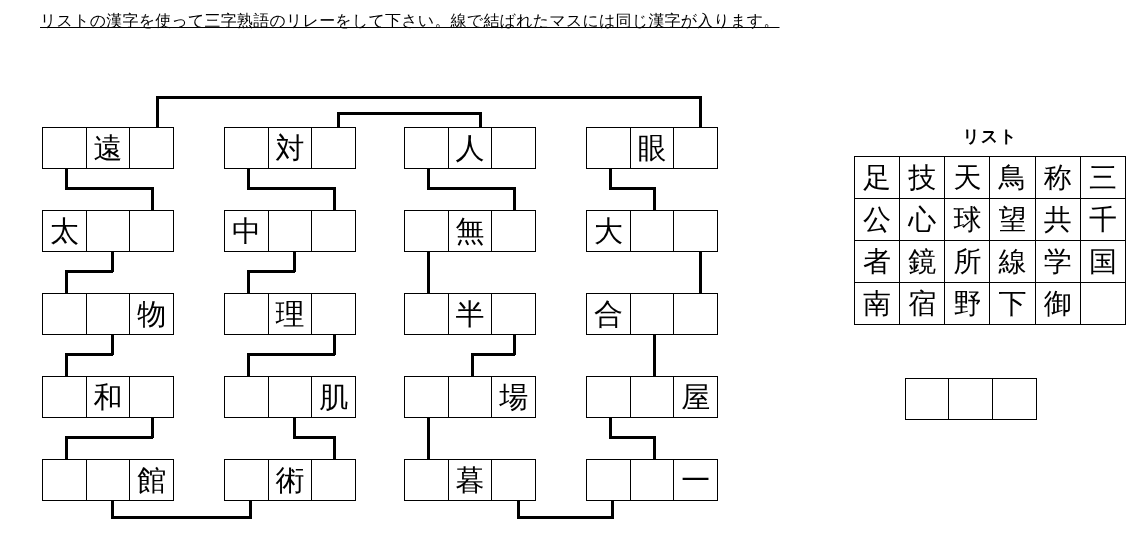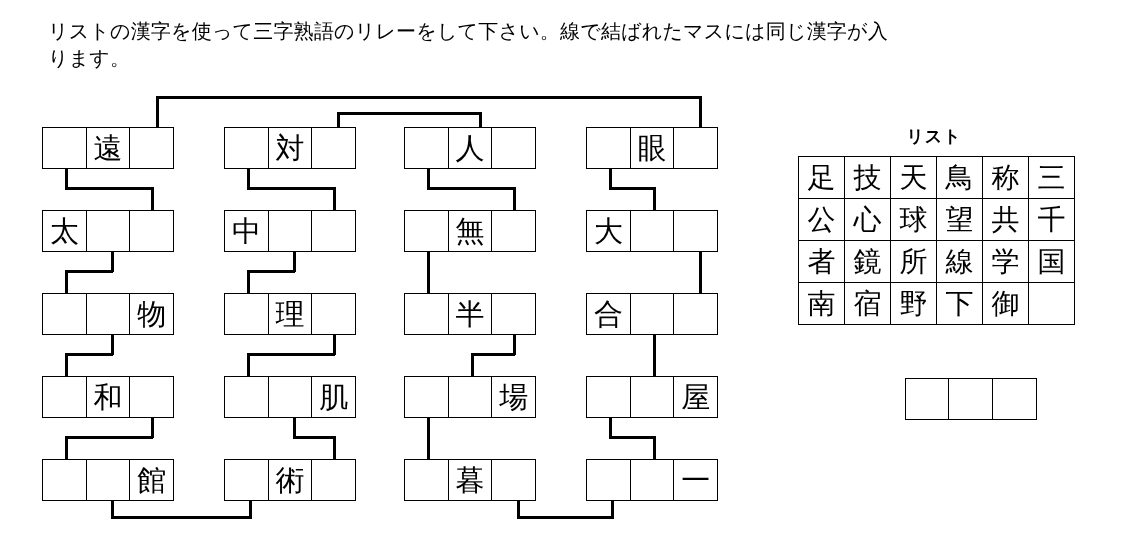--- a/index.html
+++ b/index.html
@@ -5,21 +5,21 @@
   html,body{margin:0;padding:0;}
   body{
     width:1126px;height:547px;
     background:#ffffff;
     font-family:"Liberation Sans","DejaVu Sans",sans-serif;
     color:#000;
     overflow:hidden;
     position:relative;
   }
   .instructions{position:absolute;left:40px;top:10px;width:860px;}
-  .instructions p{margin:8px;font-size:20px;line-height:1.35;letter-spacing:0.2px;}
+  .instructions p{margin:0;font-size:16px;line-height:1.35;letter-spacing:0.2px;text-decoration:underline;}
   .instructions p.second{margin-top:22px;}
 
   
   #puzzle{position:absolute;left:0;top:0;width:760px;height:547px;}
   .blk{position:absolute;display:flex;}
   .cell{
     width:45px;height:42px;
     border:1.4px solid #000;
     margin-left:-1.4px;
     box-sizing:border-box;
@@ -29,21 +29,21 @@
     background:#fff;
   }
   .cell:first-child{margin-left:0;}
 
   
   .ln{position:absolute;background:#000;}
   .lnv{width:2.6px;}
   .lnh{height:2.6px;}
 
   
-  #listwrap{position:absolute;left:798px;top:125px;}
+  #listwrap{position:absolute;left:854px;top:125px;}
   #list-title{
     width:272px;text-align:center;
     font-size:17px;font-weight:bold;letter-spacing:1px;
     margin-bottom:8px;
     font-family:"DejaVu Sans","Liberation Sans",sans-serif;
   }
   table.lst{border-collapse:collapse;}
   table.lst td{
     width:45px;height:41px;
     border:1.2px solid #000;

